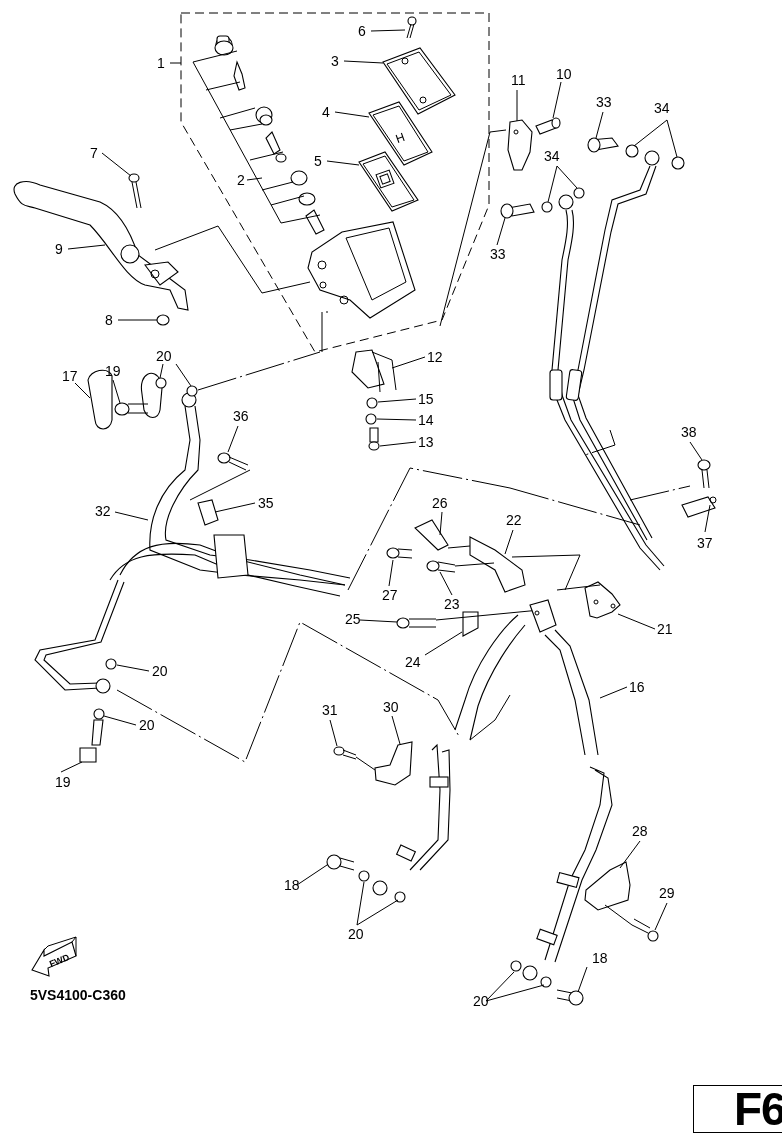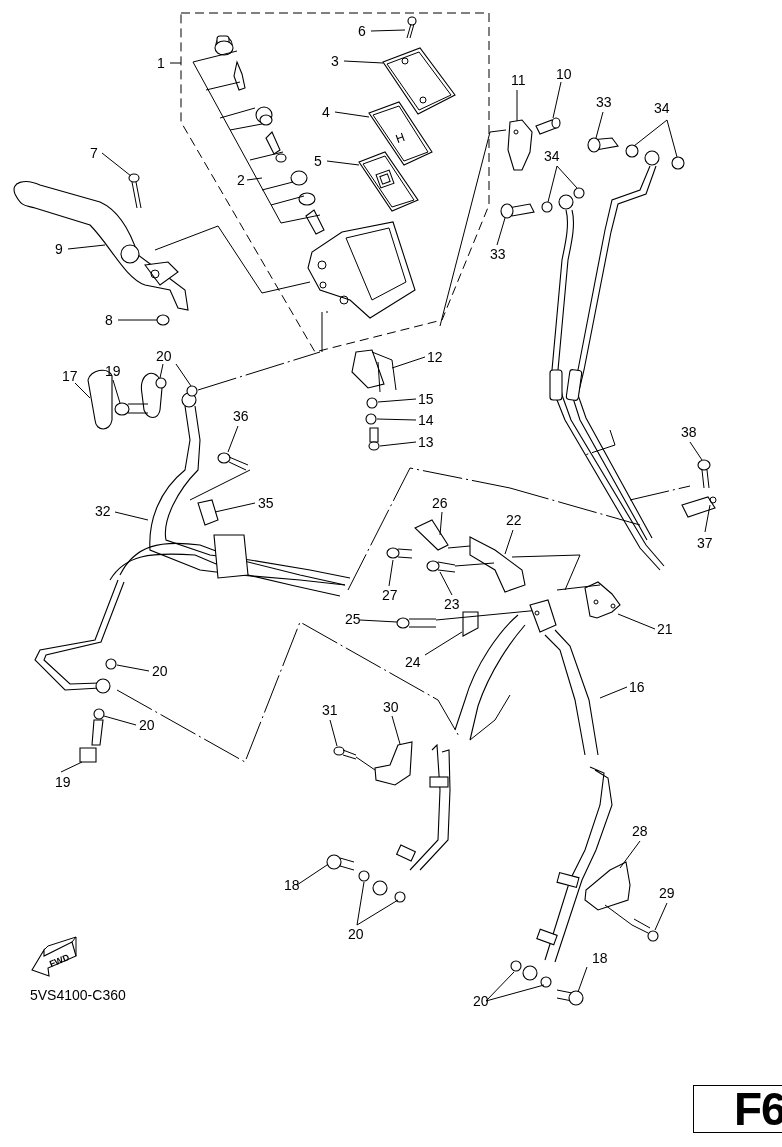--- a/index.html
+++ b/index.html
@@ -5,21 +5,21 @@
   html, body { margin: 0; padding: 0; background: #ffffff; }
   body { width: 782px; height: 1147px; position: relative; overflow: hidden;
          font-family: "Liberation Sans", sans-serif; color: #000; }
   #diagram { position: absolute; left: 0; top: 0; width: 782px; height: 1147px; }
   .lbl { font-family: "Liberation Sans", sans-serif; font-size: 14px; fill: #000; }
   .ln { stroke: #000; stroke-width: 1; fill: none; }
   .dash { stroke: #000; stroke-width: 1; fill: none; stroke-dasharray: 9 5; }
   .chain { stroke: #000; stroke-width: 1; fill: none; stroke-dasharray: 40 4 2 4; }
   .part { stroke: #000; stroke-width: 1.1; fill: #fff; }
   .hose { stroke: #000; stroke-width: 1.1; fill: none; }
-  #drawing-code { position: absolute; left: 30px; top: 987px; font-size: 14px; }
+  #drawing-code { position: absolute; left: 30px; top: 987px; font-size: 14px; font-weight: bold; }
   #page-ref-box { position: absolute; left: 693px; top: 1085px; width: 100px; height: 48px;
                   border: 1px solid #000; box-sizing: border-box; }
   #page-ref { position: absolute; left: 40px; top: -4px; font-size: 46px; font-weight: bold;
               font-family: "Liberation Sans", sans-serif; letter-spacing: -1px; }
 </style>
 </head>
 <body>
 
 <svg id="diagram" viewBox="0 0 782 1147" xmlns="http://www.w3.org/2000/svg">
 

